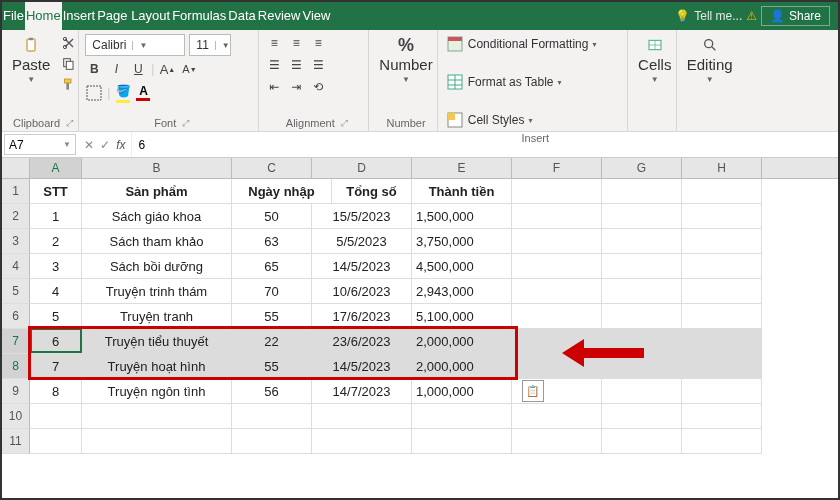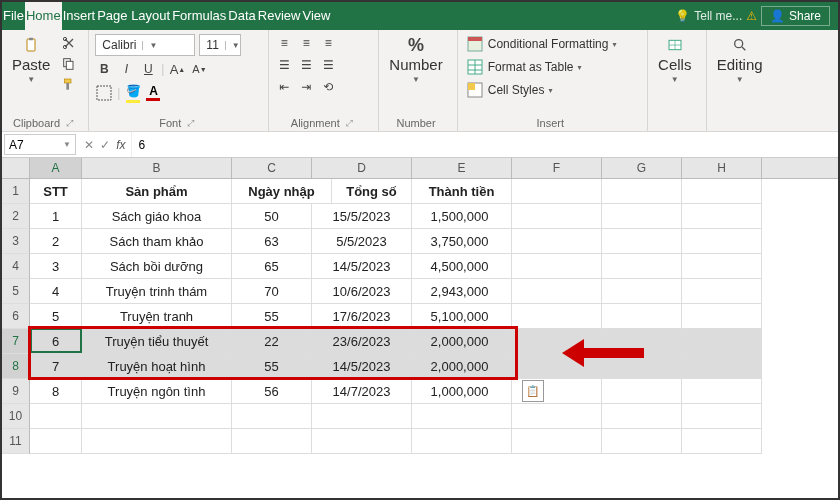--- a/index.html
+++ b/index.html
@@ -9,21 +9,21 @@
 .ribbon-tabs { background: #217346; color: #fff; display: flex; align-items: stretch; height: 28px; position: relative; }
 .ribbon-tab { padding: 6px 1px; cursor: pointer; font-size: 13px; }
 .ribbon-tab.active { background: #f3f2f1; color: #217346; }
 .ribbon-right { margin-left: auto; display: flex; align-items: center; gap: 4px; padding-right: 8px; }
 .tell-me { opacity: 0.85; font-size: 12px; display: flex; align-items: center; gap: 4px; }
 .share-btn { display: flex; align-items: center; gap: 4px; padding: 2px 8px; border: 1px solid rgba(255,255,255,0.4); }
 .warn-ico { color: #ffb900; }
 
 
 .ribbon-body { background: #f3f2f1; display: flex; border-bottom: 1px solid #d6d6d6; height: 102px; }
-.ribbon-group { border-right: 1px solid #d6d6d6; padding: 4px 10px 2px 6px; display: flex; flex-direction: column; justify-content: space-between; }
+.ribbon-group { border-right: 1px solid #d6d6d6; padding: 4px 0 2px 6px; display: flex; flex-direction: column; justify-content: space-between; }
 .ribbon-group-label { text-align: center; font-size: 11px; color: #666; padding: 2px 0 0 0; display:flex; justify-content:center; align-items:center; gap:2px;}
 .grp-content { display: flex; align-items: flex-start; gap: 6px; flex: 1; }
 .big-btn { display: flex; flex-direction: column; align-items: center; justify-content: center; gap: 2px; padding: 2px 4px; min-width: 42px; }
 .big-btn .lbl { font-size: 15px; color: #333; }
 .small-col { display: flex; flex-direction: column; gap: 3px; }
 .combo { display: flex; align-items: center; border: 1px solid #bbb; background: #fff; height: 22px; }
 .combo span { padding: 0 6px; font-size: 12px; color: #333; }
 .combo .arr { border-left: 1px solid #bbb; width: 14px; text-align: center; color: #666; font-size: 8px; }
 .btn-row { display: flex; gap: 4px; align-items: center; }
 .ico { width: 18px; height: 18px; display: inline-flex; align-items: center; justify-content: center; color: #444; }
@@ -48,21 +48,21 @@
 .col-h { height: 20px; border-right: 1px solid #bbb; text-align: center; font-size: 12px; color: #555; line-height: 20px; }
 .col-h.sel { background: #d2d2d2; color: #217346; }
 .col-A { width: 52px; } .col-B { width: 150px; } .col-C { width: 80px; } .col-D { width: 100px; } .col-E { width: 100px; } .col-F { width: 90px; } .col-G { width: 80px; } .col-H { width: 80px; }
 
 .grid-rows { }
 .g-row { display: flex; height: 25px; }
 .row-h { width: 28px; border-right: 1px solid #bbb; border-bottom: 1px solid #ddd; background: #e6e6e6; text-align: center; font-size: 12px; color: #555; line-height: 25px; }
 .row-h.sel { background: #d2d2d2; color: #217346; }
 .cell { border-right: 1px solid #ddd; border-bottom: 1px solid #ddd; padding: 0 4px; font-size: 13px; color: #222; line-height: 25px; overflow: hidden; white-space: nowrap; }
 .cell.center { text-align: center; }
-.cell.right { text-align: center; padding-right: 8px; }
+.cell.right { text-align: left; padding-right: 8px; }
 .cell.bold { font-weight: 700; }
 .g-row.sel-row .cell { background: #dcdcdc; }
 .g-row.header-row .cell { font-weight: 700; text-align: center; }
 
 
 .highlight-box { position: absolute; border: 3px solid #c00; pointer-events: none; }
 .arrow { position: absolute; display:flex; align-items:center; }
 .arrow .shaft { width: 60px; height: 10px; background: #c00; }
 .arrow .head { width: 0; height: 0; border-top: 14px solid transparent; border-bottom: 14px solid transparent; border-right: 22px solid #c00; }
 
@@ -211,21 +211,21 @@
         <span class="lbl">Number</span>
         <span style="font-size:8px;color:#666">▼</span>
       </div>
     </div>
     <div class="ribbon-group-label">
         <span>Number</span>
       </div>
   </div>
 
   <div class="ribbon-group" style="min-width:190px">
-    <div class="grp-content" style="flex-direction:column;gap:3px">
+    <div class="grp-content" style="flex-direction:column;gap:18px">
       <div class="styles-item">
           <span class="ico">
             <svg viewBox="0 0 16 16">
               <rect x="1" y="1" width="14" height="14" fill="#e8f0e0" stroke="#7a9"></rect>
               <rect x="1" y="1" width="14" height="4" fill="#c55"></rect>
             </svg>
           </span>
           <span>Conditional Formatting</span>
           <span style="font-size:8px;color:#666">▾</span>
         </div>

